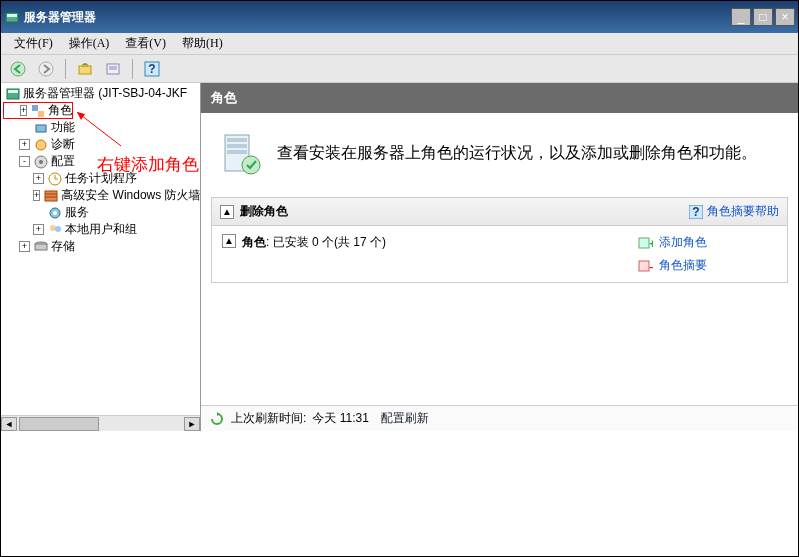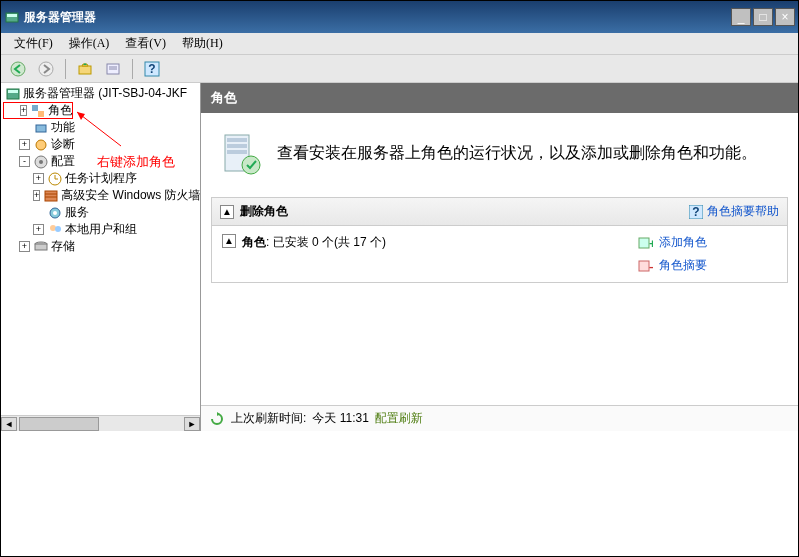--- a/index.html
+++ b/index.html
@@ -31,21 +31,21 @@
 .tree-node { display: flex; align-items: center; height: 17px; cursor: pointer; }
 .tree-toggle { width: 11px; height: 11px; border: 1px solid #888; font-size: 9px; line-height: 9px; text-align: center; margin-right: 3px; cursor: pointer; background: #fff; }
 .tree-spacer { width: 14px; display: inline-block; }
 .tree-icon { width: 16px; height: 16px; margin-right: 2px; display: inline-flex; align-items: center; justify-content: center; }
 .tree-label { white-space: nowrap; }
 .indent-0 { padding-left: 2px; }
 .indent-1 { padding-left: 16px; }
 .indent-2 { padding-left: 30px; }
 .redbox { border: 1px solid red; }
 
-.annotation { position: absolute; color: red; font-size: 13px; pointer-events: none; }
+.annotation { position: absolute; color: red; font-size: 17px; pointer-events: none; }
 .arrow-line { position: absolute; pointer-events: none; }
 
 .tree-scroll-h { height: 16px; background: #e8e8e8; border-top: 1px solid #ccc; display: flex; align-items: center; }
 .scroll-arrow { width: 16px; height: 14px; background: #ddd; border: 1px solid #999; display: flex; align-items: center; justify-content: center; cursor: pointer; font-size: 9px; }
 .scroll-thumb { flex: 0 0 80px; height: 14px; background: #ccc; border: 1px solid #999; margin-left: 2px; }
 .scroll-track { flex: 1; }
 
 
 .right-pane { flex: 1; display: flex; flex-direction: column; background: #fff; }
 .right-header { background: #6b6b6b; color: #fff; font-weight: bold; padding: 6px 10px; font-size: 13px; }
@@ -60,21 +60,21 @@
 .panel-header .collapse { width: 14px; height: 14px; border: 1px solid #888; font-size: 10px; line-height: 12px; text-align: center; margin-right: 6px; cursor: pointer; background: #fff; }
 .panel-title { font-weight: bold; flex: 1; }
 .panel-help { color: #1155cc; cursor: pointer; display: flex; align-items: center; gap: 4px; }
 
 .panel-body { display: flex; padding: 8px 10px; }
 .panel-left { flex: 1; display: flex; align-items: flex-start; gap: 6px; }
 .panel-right { width: 140px; display: flex; flex-direction: column; gap: 6px; }
 .action-link { color: #1155cc; cursor: pointer; display: flex; align-items: center; gap: 6px; }
 
 .status-bar { border-top: 1px solid #ccc; padding: 4px 8px; display: flex; align-items: center; gap: 6px; background: #fafafa; }
-.status-link { color: #4d7c0f; cursor: pointer; }
+.status-link { color: #0f172a; cursor: pointer; margin-left: 6px; }
 
 
 svg { display: block; }
 </style>
 </head>
 <body>
 
 <div class="titlebar">
   <span class="titlebar-icon">
     <svg width="16" height="16">

